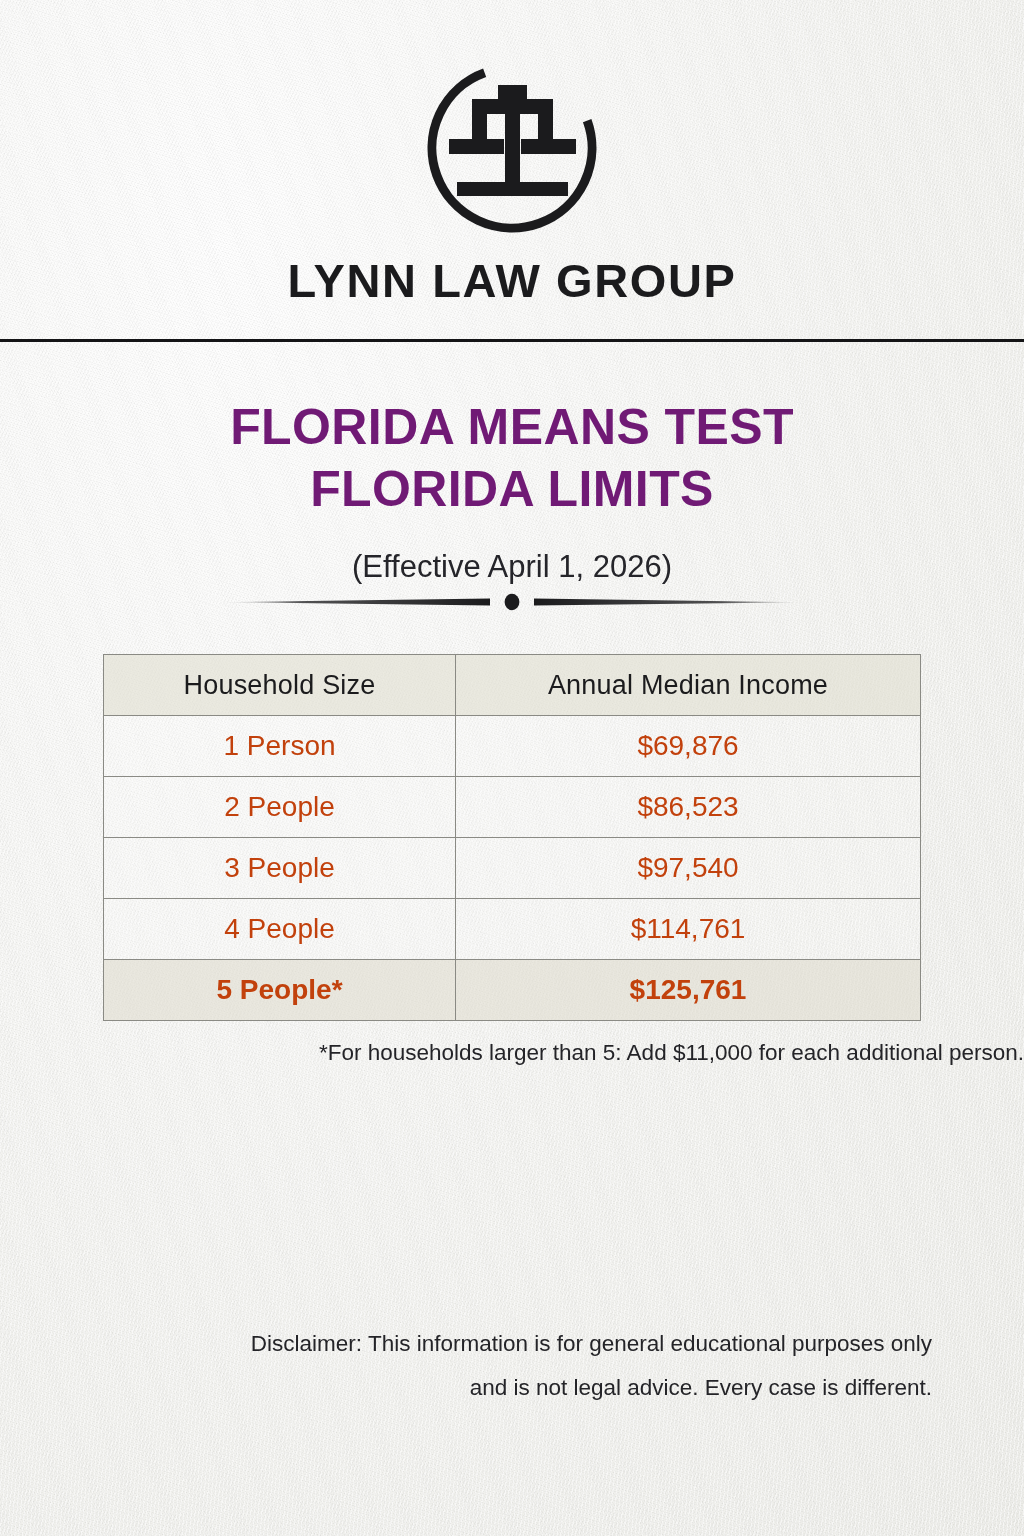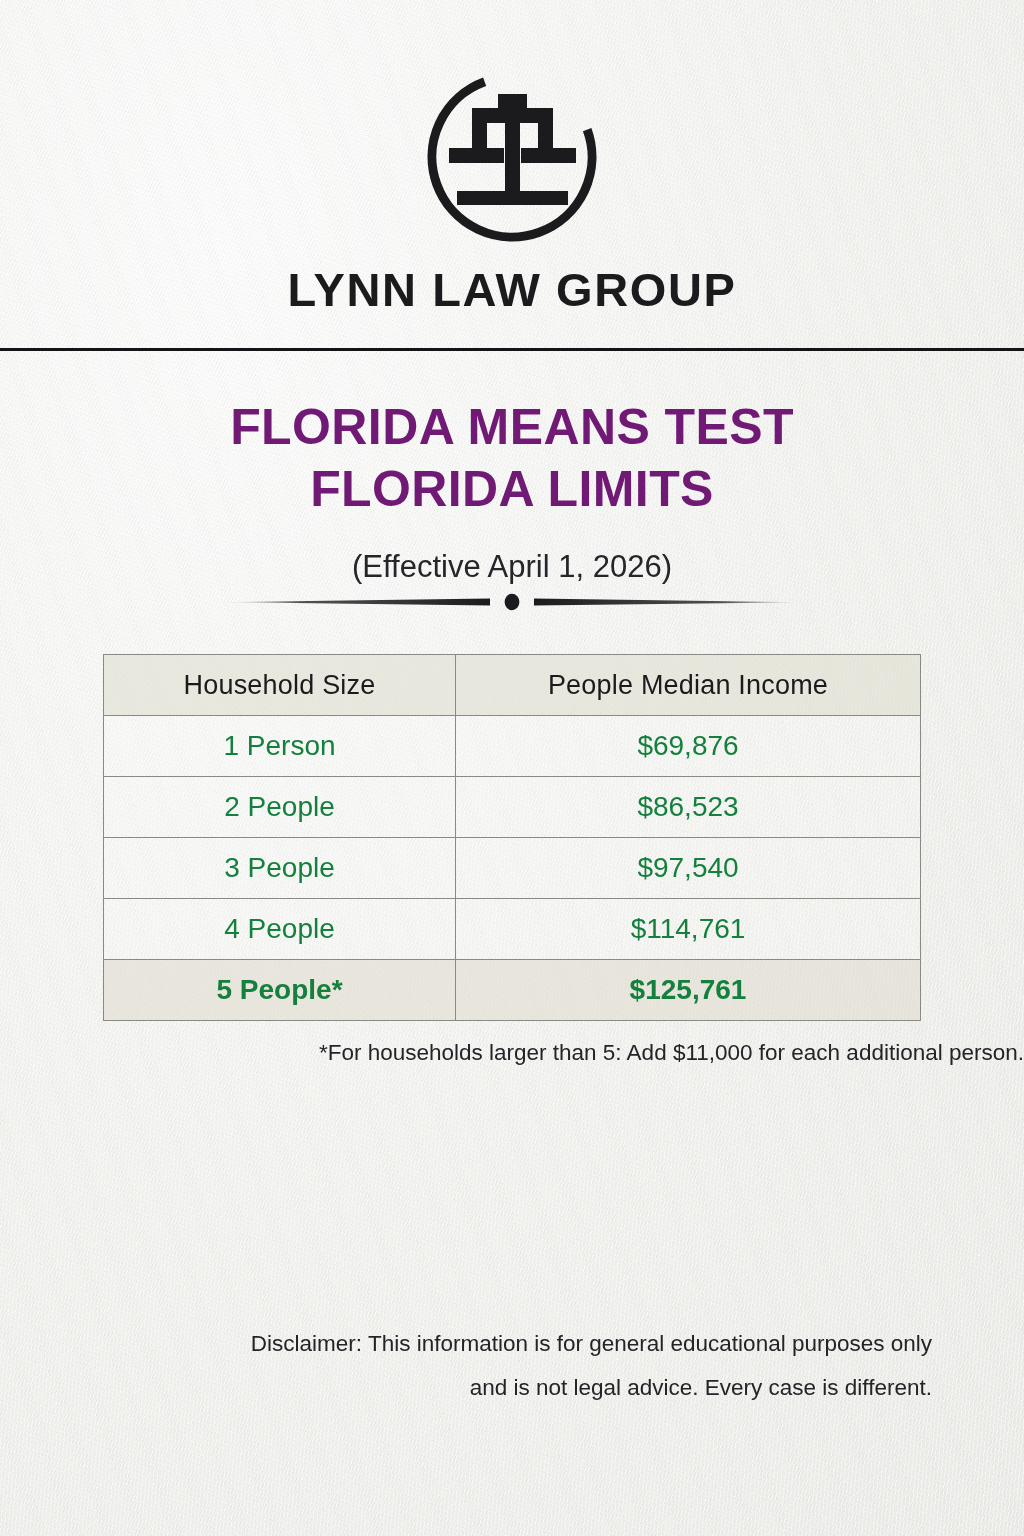--- a/index.html
+++ b/index.html
@@ -46,21 +46,21 @@
   }
 
   #page {
     position: absolute;
     inset: 0;
   }
 
   
   .brand-block {
     position: absolute;
-    top: 12px; left: 0; right: 0;
+    top: 3px; left: 0; right: 0;
     height: 370px;
   }
   .logo-wrap {
     position: absolute;
     top: 57px;
     left: 50%;
     transform: translateX(-50%);
     width: 176px;
     height: 176px;
   }
@@ -150,21 +150,21 @@
     background-color: rgba(225,222,209,0.62);
     font-size: 27px;
     font-weight: 400;
     color: #1b1b1d;
     letter-spacing: 0.2px;
   }
   table.limits tbody td {
     background-color: rgba(255,255,255,0.16);
     font-size: 28px;
     font-weight: 400;
-    color: #15803d;
+    color: #c2410c;
   }
   table.limits tbody tr.highlight td {
     background-color: rgba(223,220,207,0.60);
     font-weight: 700;
   }
 
   
   .footnote {
     position: absolute;
     top: 1040px;
@@ -272,21 +272,21 @@
 
   <div class="table-wrap">
     <table class="limits">
       <colgroup>
         <col class="c1">
         <col class="c2">
       </colgroup>
       <thead>
         <tr>
           <th>Household Size</th>
-          <th>People Median Income</th>
+          <th>Annual Median Income</th>
         </tr>
       </thead>
       <tbody id="limits-body">
           <tr>
             <td>1 Person</td>
             <td>$69,876</td>
           </tr>
           <tr>
             <td>2 People</td>
             <td>$86,523</td>

